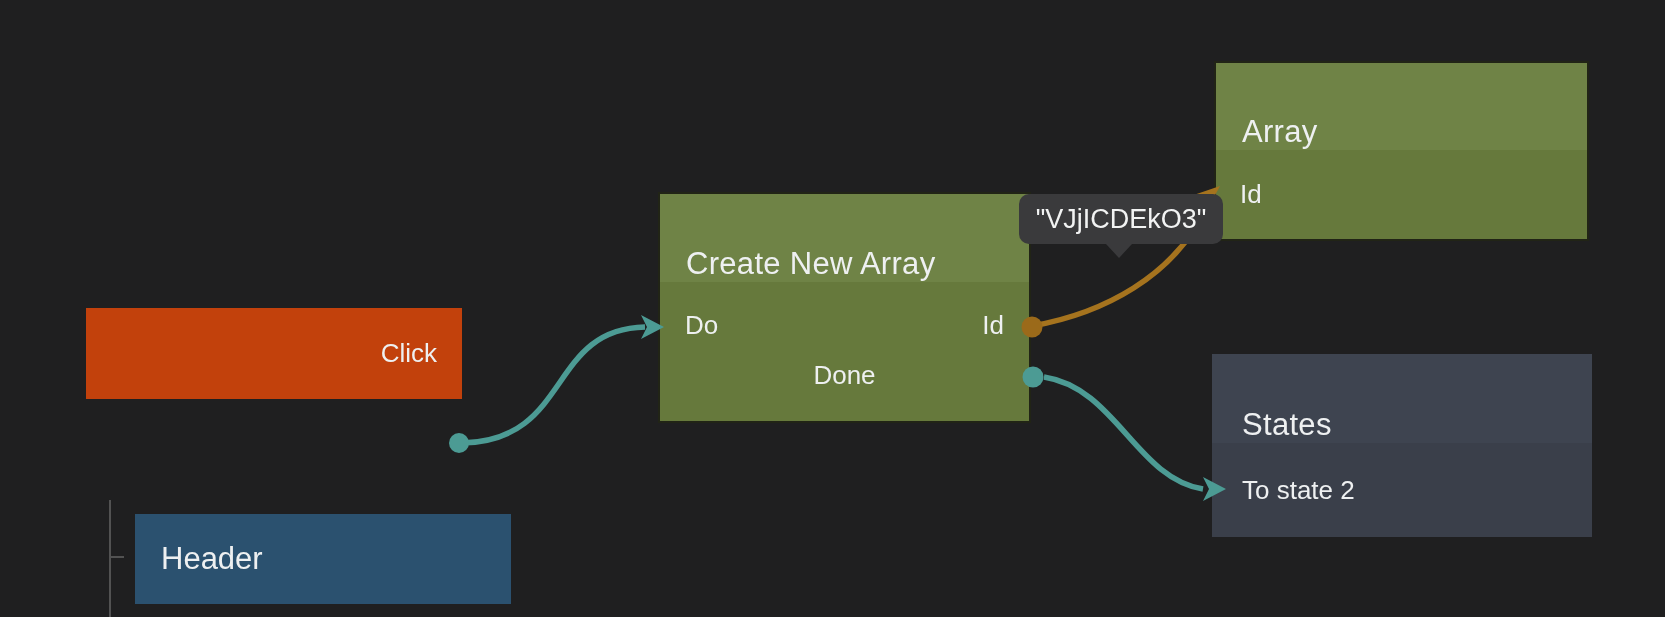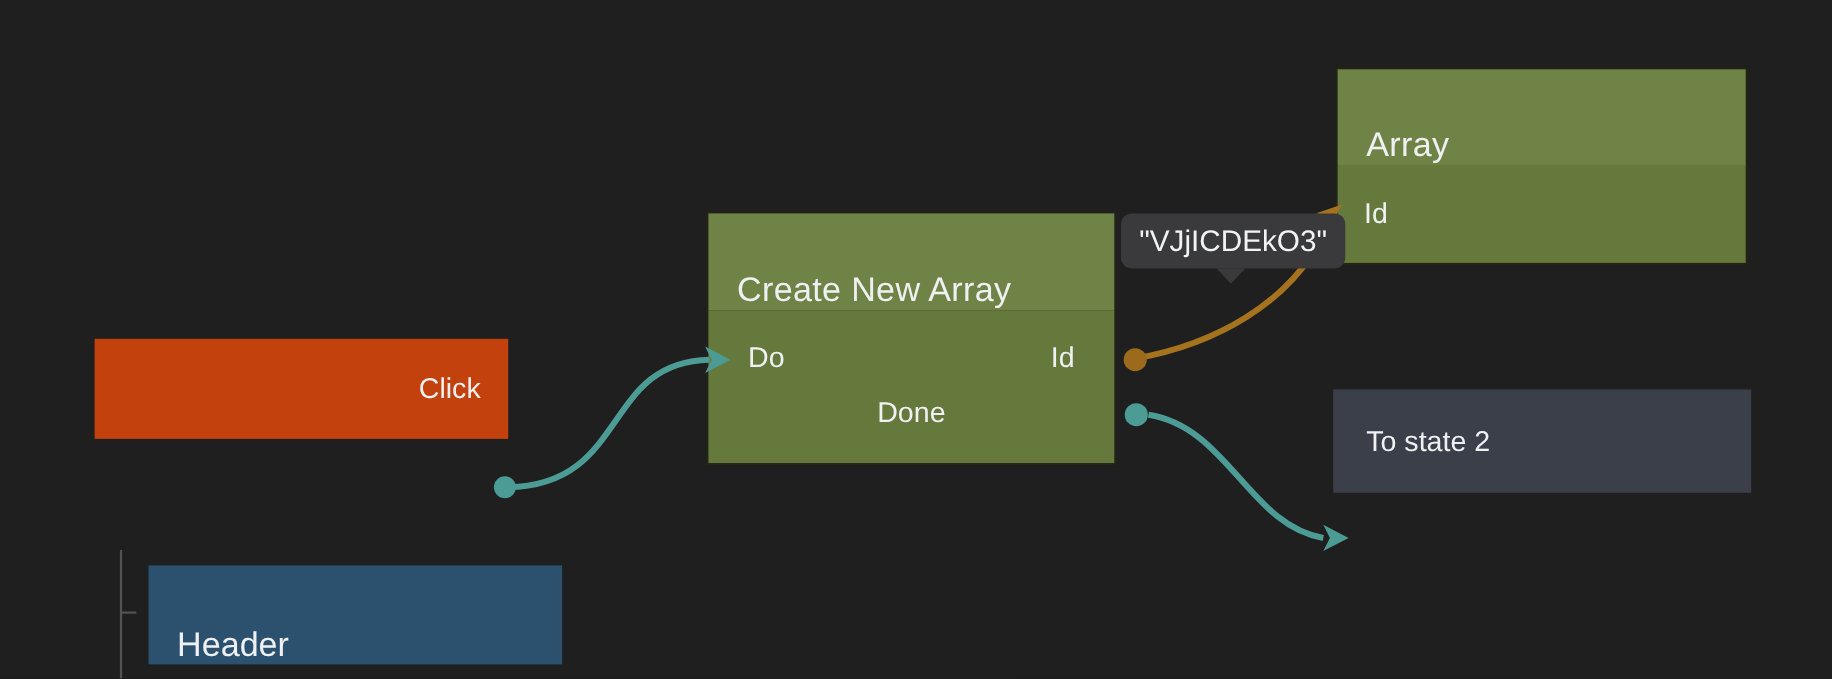--- a/index.html
+++ b/index.html
@@ -12,22 +12,22 @@
   .node{position:absolute;box-sizing:border-box;z-index:1;}
   .node .hd{display:flex;align-items:flex-end;padding:0 26px;font-size:31px;letter-spacing:.3px;}
   .node .bd{box-sizing:border-box;font-size:26px;}
   .blue  .hd{background:#2b516f;}
   .blue  .bd{background:#c2410c;}
   .green .hd{background:#6f8346;}
   .green .bd{background:#66793c;}
   .green{border:2px solid rgba(35,40,14,.55);}
   .slate .hd{background:#3e4450;}
   .slate .bd{background:#3a3f4a;}
-  .hdonly{background:#2b516f;display:flex;align-items:flex-end;padding:0 26px;font-size:31px;}
-  .prow{display:flex;align-items:center;padding:0 36px;box-sizing:border-box;}
+  .hdonly{background:#2b516f;display:flex;align-items:center;padding:0 26px;font-size:31px;}
+  .prow{display:flex;align-items:center;padding:0 25px;box-sizing:border-box;}
   .center-row{display:flex;align-items:center;height:100%;}
   svg.wires{position:absolute;left:0;top:0;z-index:5;pointer-events:none;}
   svg.wires .hit{pointer-events:stroke;}
   .tooltip{
     position:absolute;left:1019px;top:194px;width:204px;height:50px;z-index:10;
     background:#3a3a3c;border-radius:10px;display:flex;align-items:center;justify-content:center;
     font-size:27px;color:#f2f3f3;
   }
   .tooltip .ptr{
     position:absolute;left:87px;top:100%;width:0;height:0;
@@ -41,21 +41,21 @@
 <div id="canvas">
 
   <div class="node blue" style="left:86px;top:308px;width:376px;">
     <div class="bd" style="height:91px;">
       <div class="center-row" style="justify-content:flex-end;padding:0 25px;">
         <span>Click</span>
       </div>
     </div>
   </div>
 
-  <div class="node green" style="left:642px;top:192px;width:373px;">
+  <div class="node green" style="left:658px;top:192px;width:373px;">
     <div class="hd" style="height:88px;">
       <span>Create New Array</span>
     </div>
     <div class="bd" style="height:139px;padding-top:18px;">
       <div class="prow" style="height:50px;justify-content:space-between;">
         <span>Do</span>
         <span>Id</span>
       </div>
       <div class="prow" style="height:50px;justify-content:center;">
         <span>Done</span>
@@ -68,20 +68,23 @@
       <span>Array</span>
     </div>
     <div class="bd" style="height:89px;">
       <div class="center-row" style="padding:0 24px;">
         <span>Id</span>
       </div>
     </div>
   </div>
 
   <div class="node slate" style="left:1212px;top:354px;width:380px;">
+    <div class="hd" style="height:89px;padding:0 30px;">
+      <span>States</span>
+    </div>
     <div class="bd" style="height:94px;">
       <div class="center-row" style="padding:0 30px;">
         <span>To state 2</span>
       </div>
     </div>
   </div>
 
   <div class="node hdonly" style="left:135px;top:514px;width:376px;height:90px;">
     <span>Header</span>
   </div>

